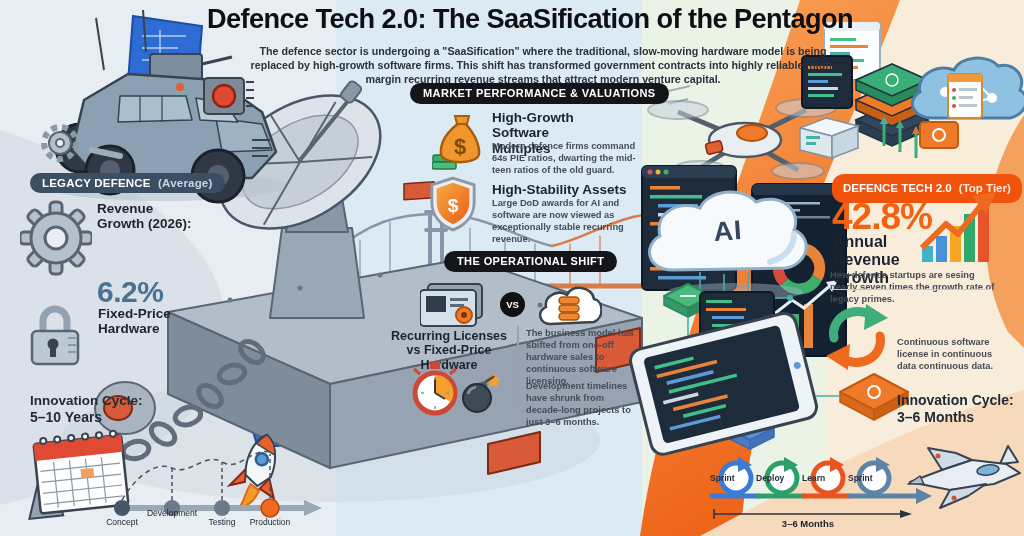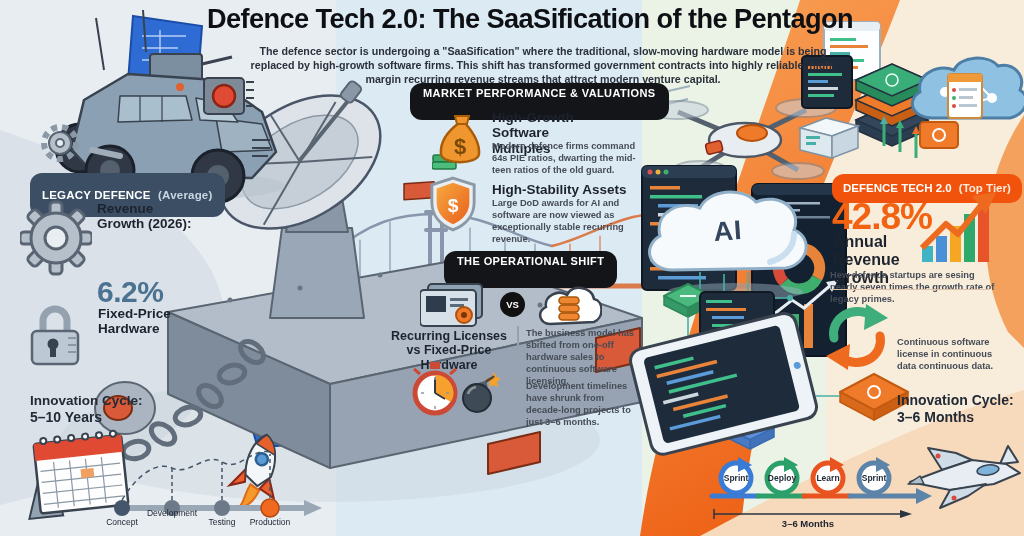--- a/index.html
+++ b/index.html
@@ -5,34 +5,34 @@
   html,body{margin:0;padding:0;background:#fff;}
   #stage{position:relative;width:1024px;height:536px;overflow:hidden;
          font-family:"Liberation Sans",sans-serif;background:#e8edf2;}
   #scene{position:absolute;left:0;top:0;z-index:0;}
   .ov{position:absolute;z-index:2;}
   .title{font-weight:bold;font-size:28px;letter-spacing:-0.6px;color:#0e1014;
          text-align:center;transform:scaleX(.97);}
   .subtitle{font-weight:bold;font-size:10.7px;line-height:1.3;color:#2b313c;text-align:center;}
   .pill{font-weight:bold;border-radius:12px;white-space:nowrap;display:inline-block;}
   .pill-dark{background:#3c4e64;color:#fff;font-size:11.5px;height:20px;line-height:20px;
-             padding:12px 12px;letter-spacing:.2px;}
-  .pill-black{background:#141519;color:#fff;font-size:11px;height:37px;line-height:21px;
+             padding:0 12px;letter-spacing:.2px;}
+  .pill-black{background:#141519;color:#fff;font-size:11px;height:21px;line-height:21px;
               padding:0 13px;letter-spacing:.4px;}
   .pill-orange{background:#f1530d;color:#fff;font-size:11.5px;height:21px;line-height:21px;
                padding:4px 11px;}
   .qual{color:#c9d5e1;margin-left:4px;font-weight:bold;}
   .qual-o{color:#ffe9da;margin-left:4px;font-weight:bold;}
   .h1c{font-weight:bold;color:#1c232e;line-height:1.14;}
   .body-txt{font-weight:bold;color:#454c57;font-size:9.3px;line-height:1.28;}
   .big-blue{font-weight:bold;color:#4b7291;font-size:30px;letter-spacing:-.5px;}
   .big-orange{font-weight:bold;color:#f26211;font-size:37px;letter-spacing:-1px;}
   .nav-lbl{font-weight:bold;color:#222a36;line-height:1.22;}
   .tl-lbl{font-weight:normal;font-size:8.5px;color:#1c232e;text-align:center;}
-  .sprint-lbl{font-weight:bold;font-size:8.5px;color:#1f2937;text-align:center;}
+  .sprint-lbl{font-weight:bold;font-size:8.5px;color:#1f2937;}
   .vs{background:#111;color:#fff;border-radius:50%;width:25px;height:25px;line-height:25px;
       text-align:center;font-weight:bold;font-size:9.5px;}
   .vline{background:#99a1ac;width:1.5px;}
   .ai{font-weight:bold;font-size:27px;color:#33465e;letter-spacing:1px;text-align:center;
       transform:rotate(-4deg);}
   .ctr{text-align:center;}
 </style>
 </head>
 <body>
 

